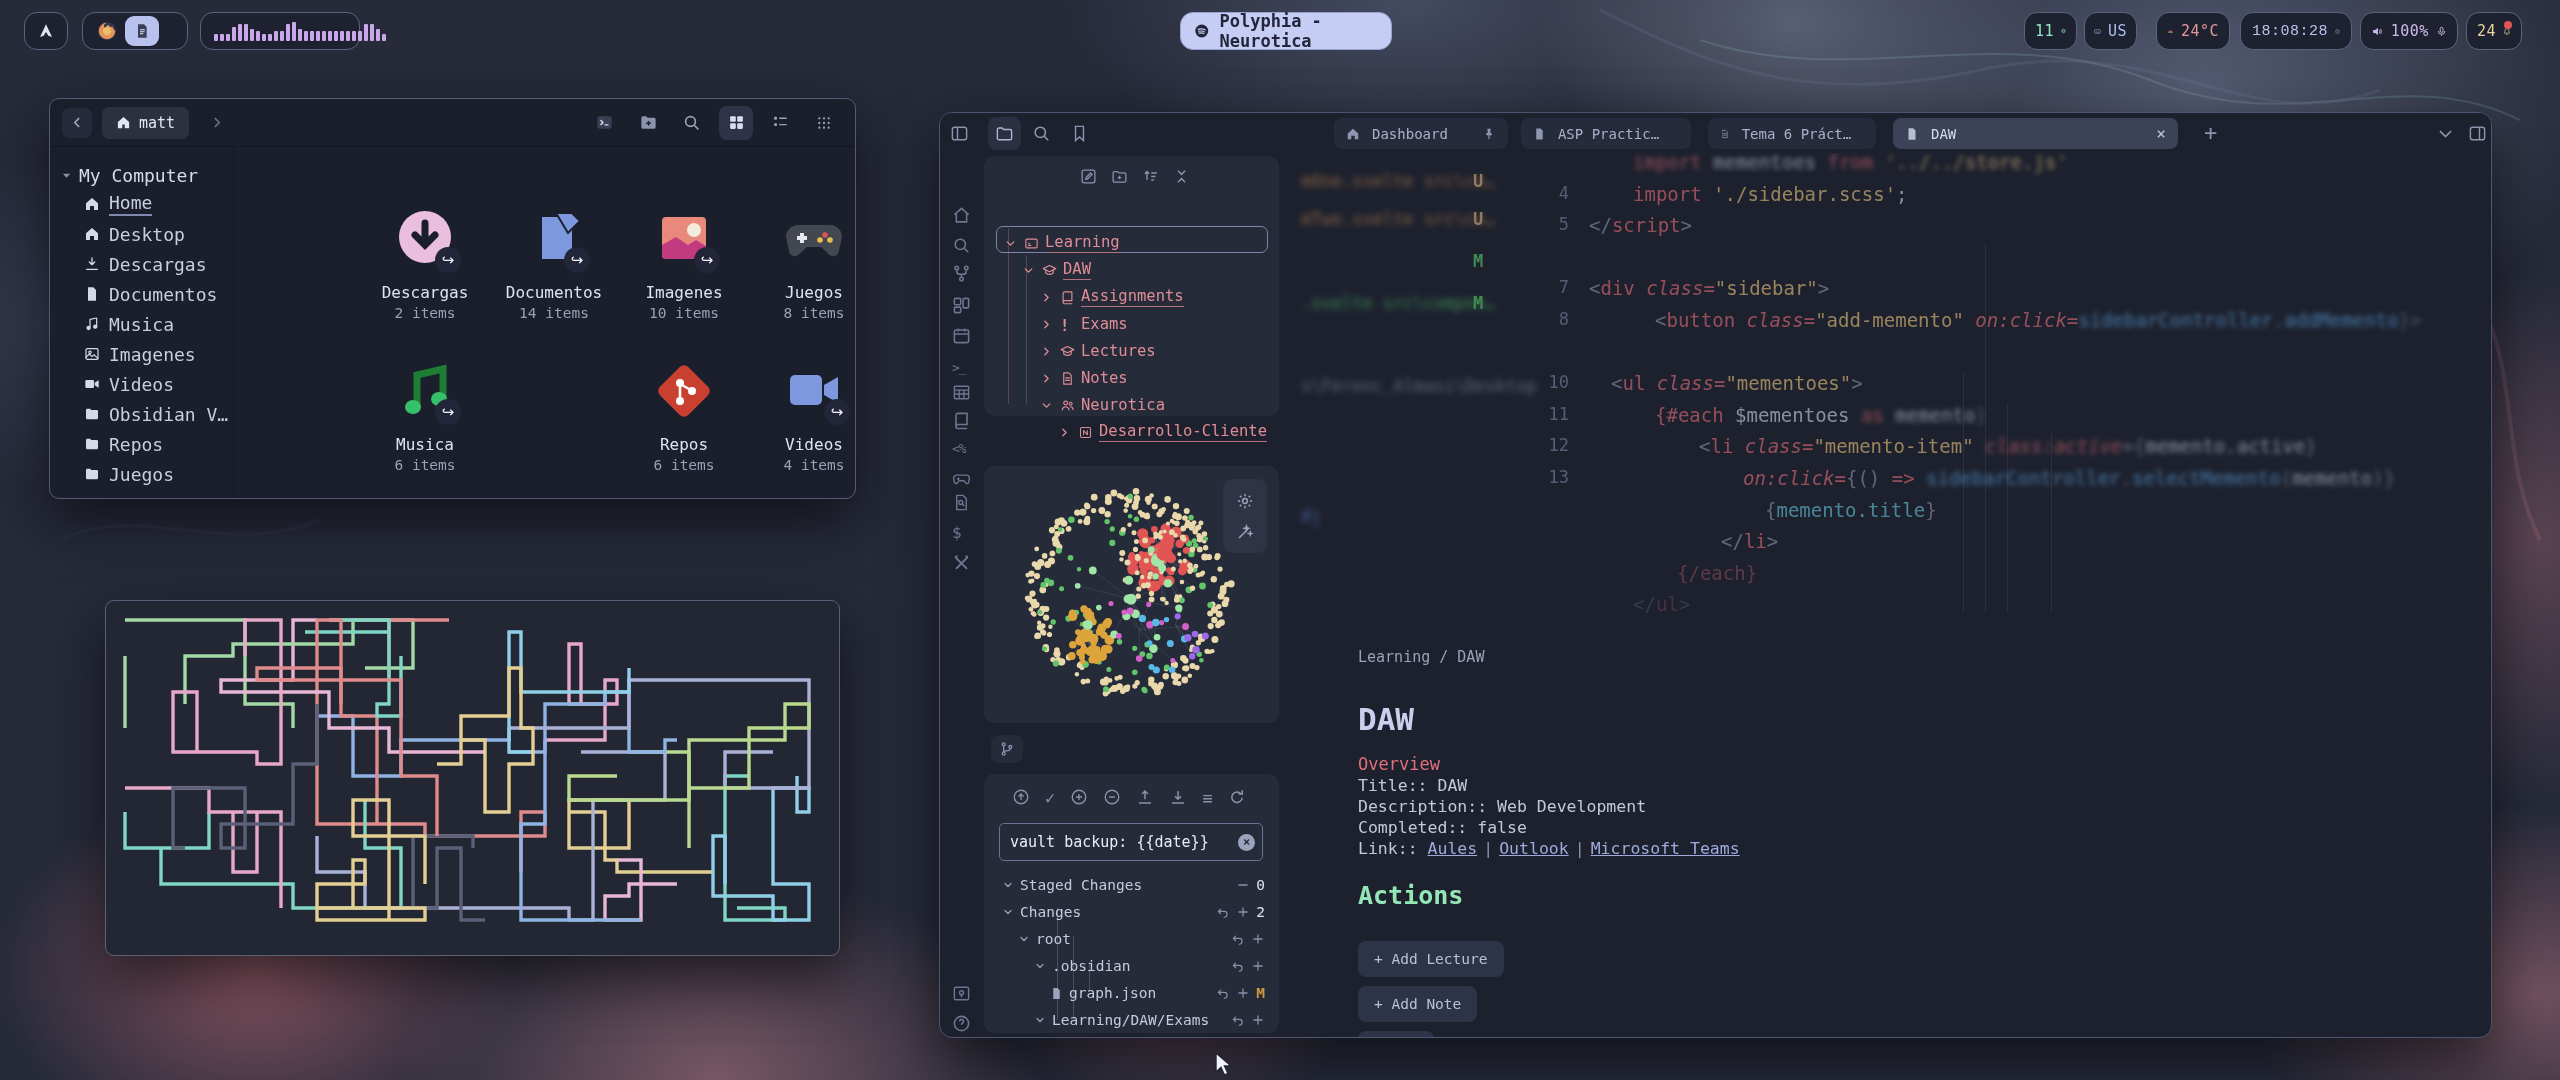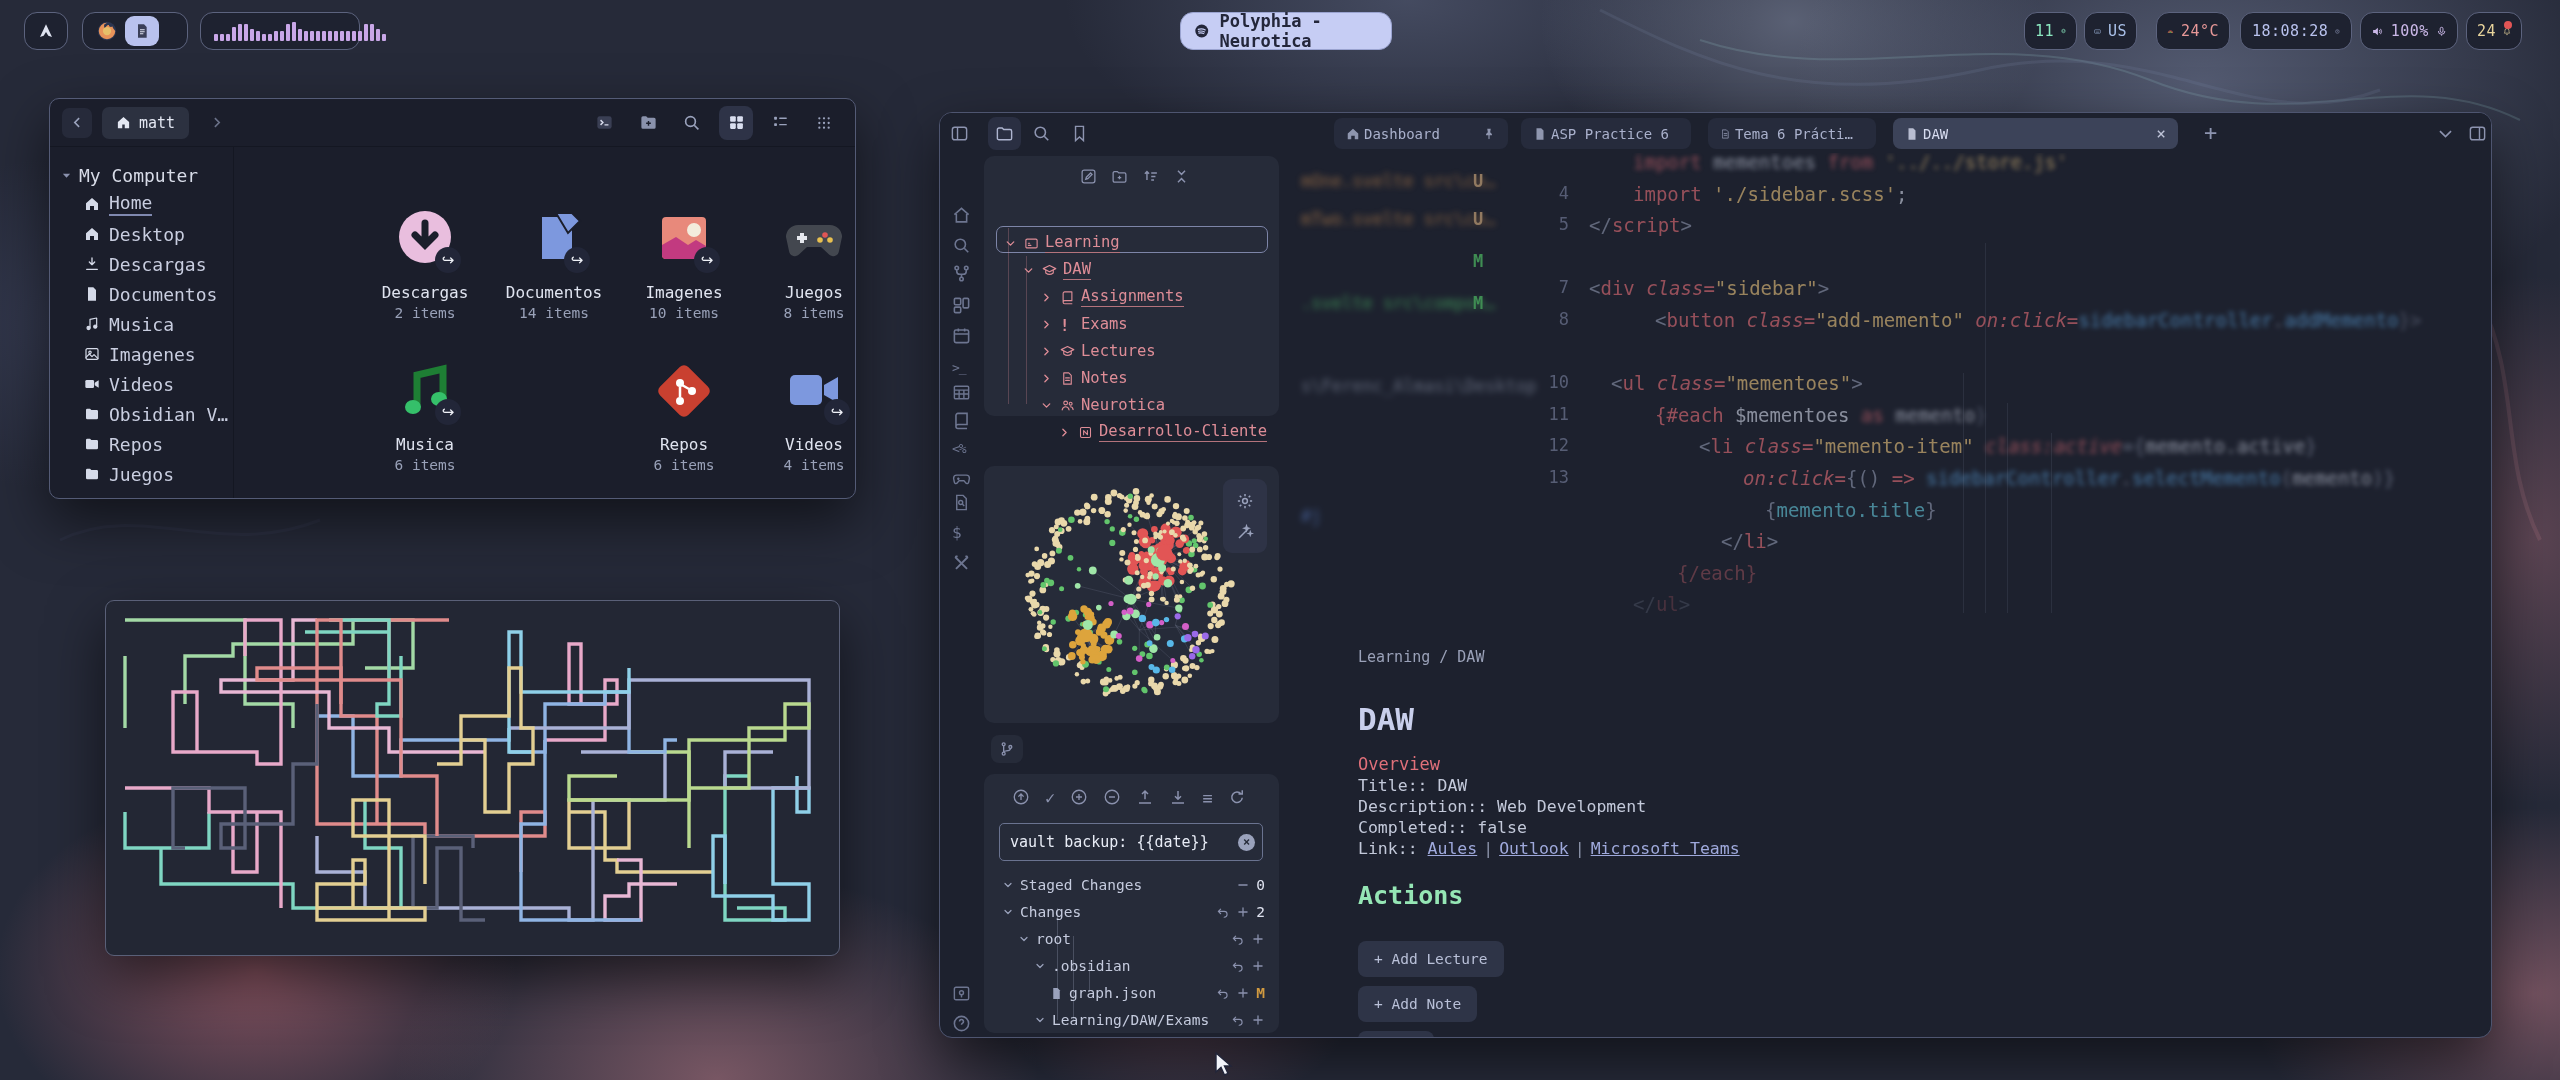--- a/index.html
+++ b/index.html
@@ -67,21 +67,21 @@
 
   
   #pipes { left:105px; top:600px; width:735px; height:356px; background:#232734; border-color:#5a6078; border-radius:9px; }
   #pipes svg { position:absolute; inset:7px; }
 
   
   #ob { left:939px; top:112px; width:1553px; height:926px; background:#1d212e; border-radius:13px; border-color:#4e5570; }
   #ob-tabbar { position:absolute; left:0; top:0; right:0; height:40px; background:#1d212e; z-index:5;
     color:#8d94b0; }
   .ob-tab { position:absolute; top:5px; height:31px; background:#262b3c; border-radius:8px;
-    display:flex; align-items:center; gap:4px; padding:0 12px; color:#aab1cc; font-size:14px; white-space:nowrap; overflow:hidden; }
+    display:flex; align-items:center; gap:12px; padding:0 12px; color:#aab1cc; font-size:14px; white-space:nowrap; overflow:hidden; }
   .ob-tab.active { background:#3c4359; color:#d7dcf0; }
   .ob-tab .grow { flex:1; }
   .tabbar-ic { position:absolute; top:11px; width:19px; height:19px; color:#8d94b0; }
   .tabbar-ic.boxed::before { content:""; position:absolute; inset:-7px; background:#2a2f42; border-radius:8px; z-index:-1; }
   #ob-ribbon { position:absolute; left:0; top:40px; bottom:0; width:42px; color:#6d7590; }
   .rib { position:absolute; left:12px; width:19px; height:19px; font-size:13px; line-height:19px; letter-spacing:-1px; }
   .ob-panel { position:absolute; left:44px; width:295px; background:#262b39; border-radius:10px; }
   
   #ft-toolbar { position:absolute; top:12px; left:96px; display:flex; gap:14px; color:#8a91ad; }
   #ft-toolbar .svgic { width:17px; height:17px; }
@@ -231,21 +231,21 @@
 <div class="pill" style="left:2156px;width:74px;color:#e89898;padding:0 10px;">
   <span class="svgic" style="width:18px;height:18px;">
       <svg viewBox="0 0 24 24" fill="none" stroke-width="2.2">
         <path d="M4 19a8 8 0 0 1 16 0" stroke="#e25555"></path>
         <path d="M7 19a5 5 0 0 1 10 0" stroke="#e8c050"></path>
         <path d="M10 19a2 2 0 0 1 4 0" stroke="#62c56c"></path>
       </svg>
     </span>
   <span class="num">24°C</span>
 </div>
-<div class="pill" style="left:2240px;width:112px;color:#b9c2ee;padding:16px 11px;">
+<div class="pill" style="left:2240px;width:112px;color:#b9c2ee;padding:16px 11px;font-family:Liberation Mono, monospace;">
   <span class="num">18:08:28</span>
   <span class="svgic" style="width:17px;height:17px;">
       <svg viewBox="0 0 24 24" fill="none" stroke="currentColor" stroke-width="2">
         <circle cx="12" cy="12" r="9"></circle>
         <path d="M12 7v5l3 2"></path>
       </svg>
     </span>
 </div>
 <div class="pill" style="left:2360px;width:98px;color:#cbb8e8;padding:0 10px;">
   <span class="svgic" style="width:17px;height:17px;">

